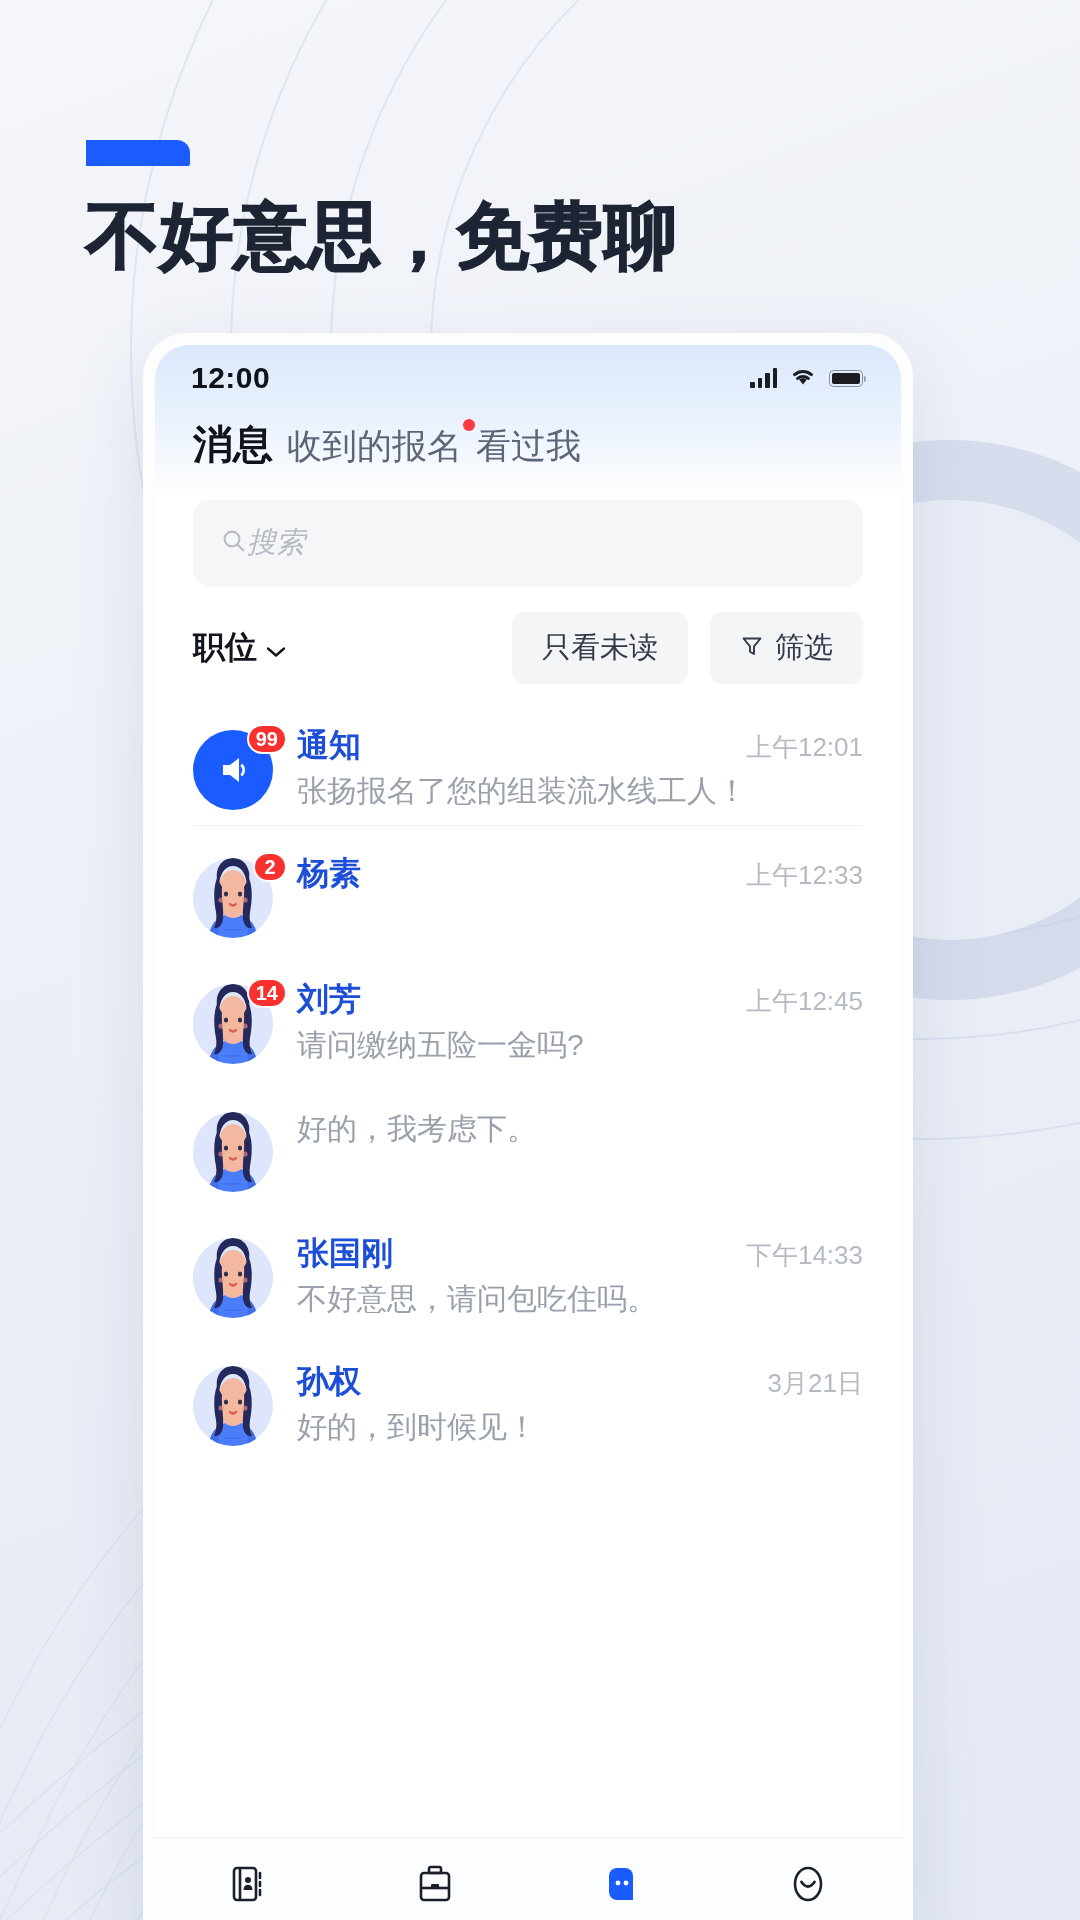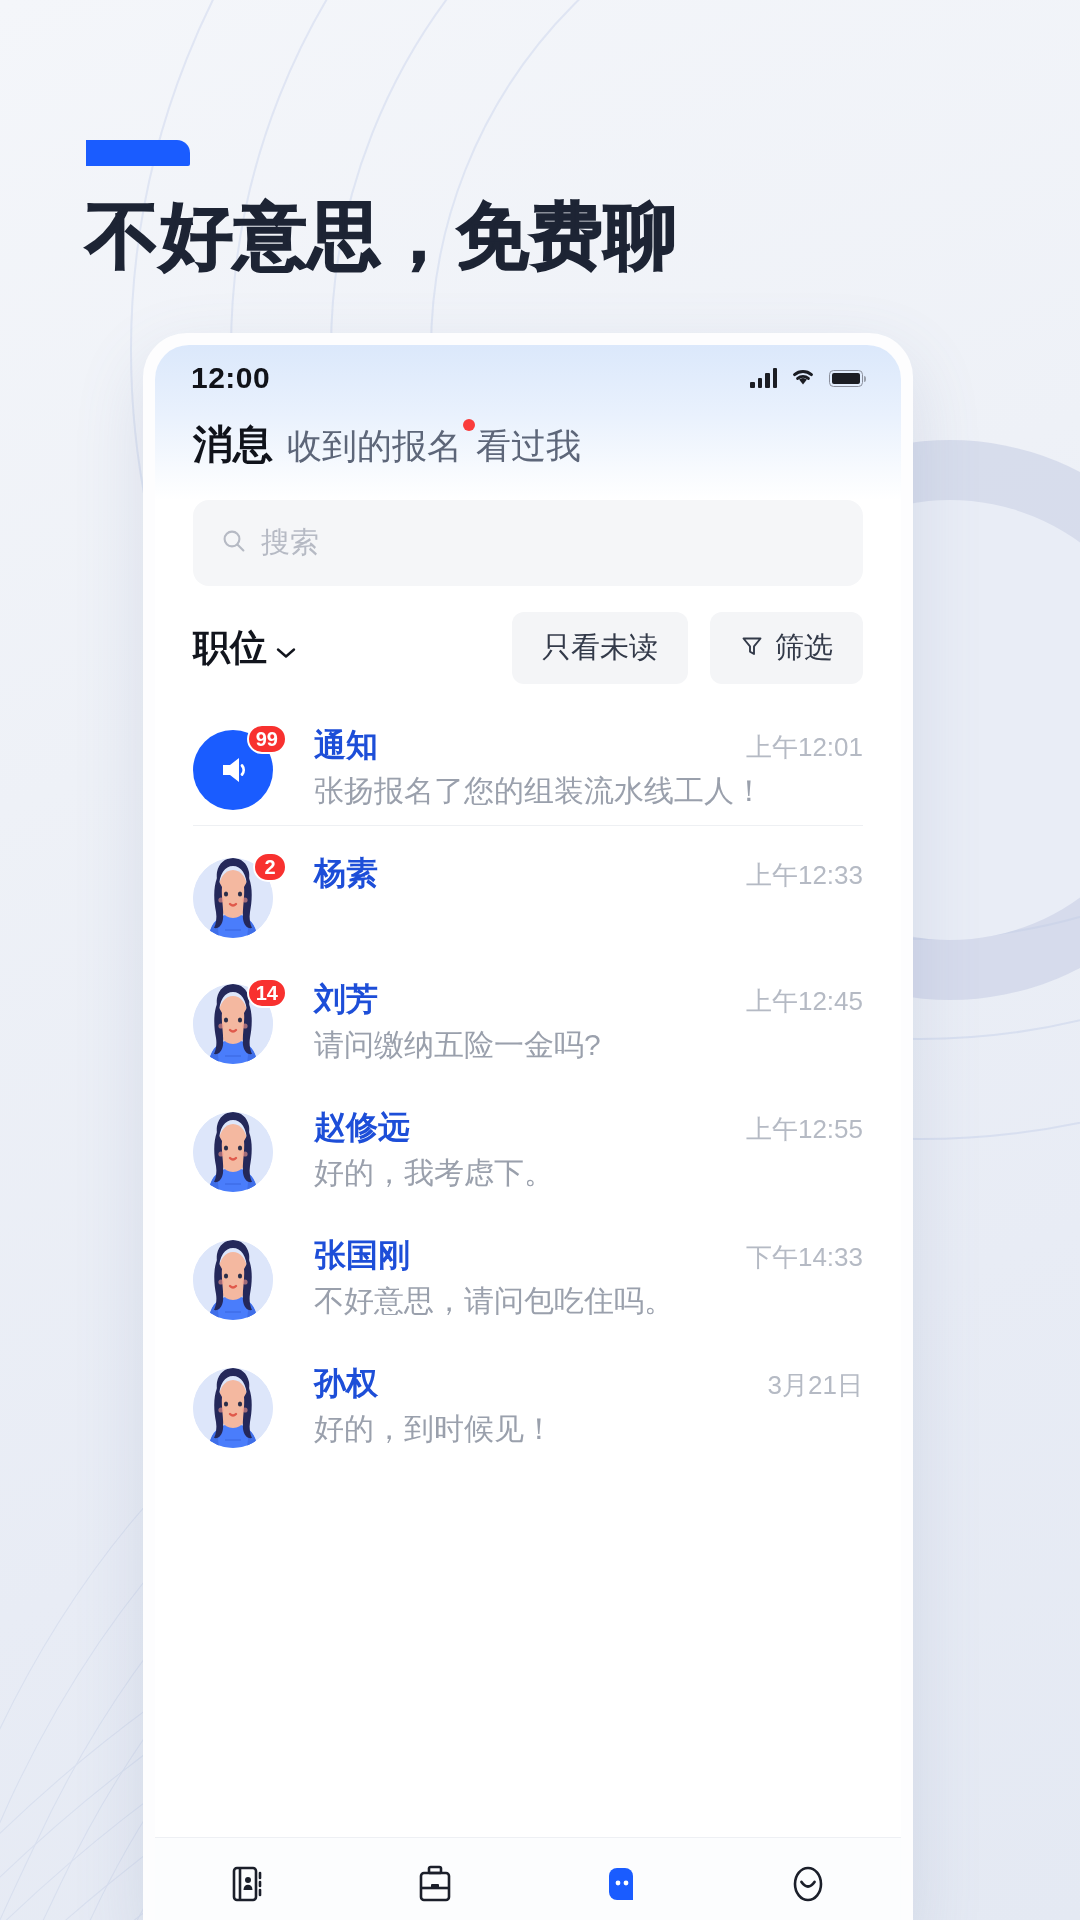--- a/index.html
+++ b/index.html
@@ -114,45 +114,45 @@
   .tab.active { font-size:40px; font-weight:bold; color:#10131b; }
   .tab .dot {
     position:absolute; right:-13px; top:-4px;
     width:12px; height:12px; border-radius:50%; background:#fa3c3c;
   }
 
   
   .search-wrap { padding:0 38px; background:#fff; }
   .search {
     height:86px; background:#f5f6f8; border-radius:16px;
-    display:flex; align-items:center; gap:14px; padding:0 28px;
+    display:flex; align-items:center; padding:0 28px;font-style:italic;
   }
   .search-text { font-size:29px; color:#b6bac4; }
 
   
   .filter-row {
     display:flex; align-items:center; justify-content:space-between;
     padding:26px 38px 24px 38px; background:#fff;
   }
-  .job-select { display:flex; align-items:center; gap:8px; font-size:37px; font-weight:bold; color:#12151d; }
+  .job-select { display:flex; align-items:center; gap:8px; font-size:32px; font-weight:bold; color:#12151d; }
   .filter-btns { display:flex; gap:22px; }
   .pill {
     background:#f4f5f7; border-radius:12px; height:72px;
     display:flex; align-items:center; gap:11px;
     padding:0 30px; font-size:29px; color:#333a49;
   }
 
   
   .list { flex:1; background:#fff; padding:0 38px; overflow:hidden; }
   .row { padding:16px 0 14px 0; position:relative; }
   .row.divided::after {
     content:''; position:absolute; left:0; right:0; bottom:0;
     height:1px; background:#eef0f3;
   }
-  .row-inner { display:flex; gap:41px; }
+  .row-inner { display:flex; gap:24px; }
   .avatar-wrap { position:relative; width:80px; flex:0 0 80px; padding-top:6px; }
   .avatar { width:80px; height:80px; border-radius:50%; overflow:hidden; background:#dde6fa; }
   .avatar.notice { background:#1a5cff; display:flex; align-items:center; justify-content:center; }
   .badge {
     position:absolute; right:-14px; top:0px;
     min-width:34px; height:30px; padding:0 7px;
     background:#f8312f; border:2.5px solid #fff; border-radius:16px;
     color:#fff; font-size:20px; font-weight:bold;
     display:flex; align-items:center; justify-content:center;
     line-height:1;
@@ -388,24 +388,20 @@
                 <path d="M56 20 c4 10 3 24 1 34 c-1 6 0 12 2 16 c-5 1 -8 -3 -9 -9 c-1 -9 2 -23 1 -32Z" fill="#24285a"></path>
                 <ellipse cx="33" cy="36" rx="2.1" ry="2.6" fill="#2a2f4a"></ellipse>
                 <ellipse cx="47" cy="36" rx="2.1" ry="2.6" fill="#2a2f4a"></ellipse>
                 <path d="M37 46 q3 3 6 0" stroke="#e0594b" stroke-width="2.4" fill="none" stroke-linecap="round"></path>
                 <circle cx="28" cy="42" r="2.6" fill="#f79a8d" opacity=".6"></circle>
                 <circle cx="52" cy="42" r="2.6" fill="#f79a8d" opacity=".6"></circle>
               </svg>
             </div>
           </div>
           <div class="row-body">
-            <div class="row-head">
-              <span class="row-name">赵修远</span>
-              <span class="row-time">上午12:55</span>
-            </div>
             <div class="row-msg">好的，我考虑下。</div>
           </div>
         </div>
       </div>
 
       <div class="row" style="padding-top:26px;">
         <div class="row-inner">
           <div class="avatar-wrap">
             <div class="avatar">
               <svg width="80" height="80" viewBox="0 0 80 80">

